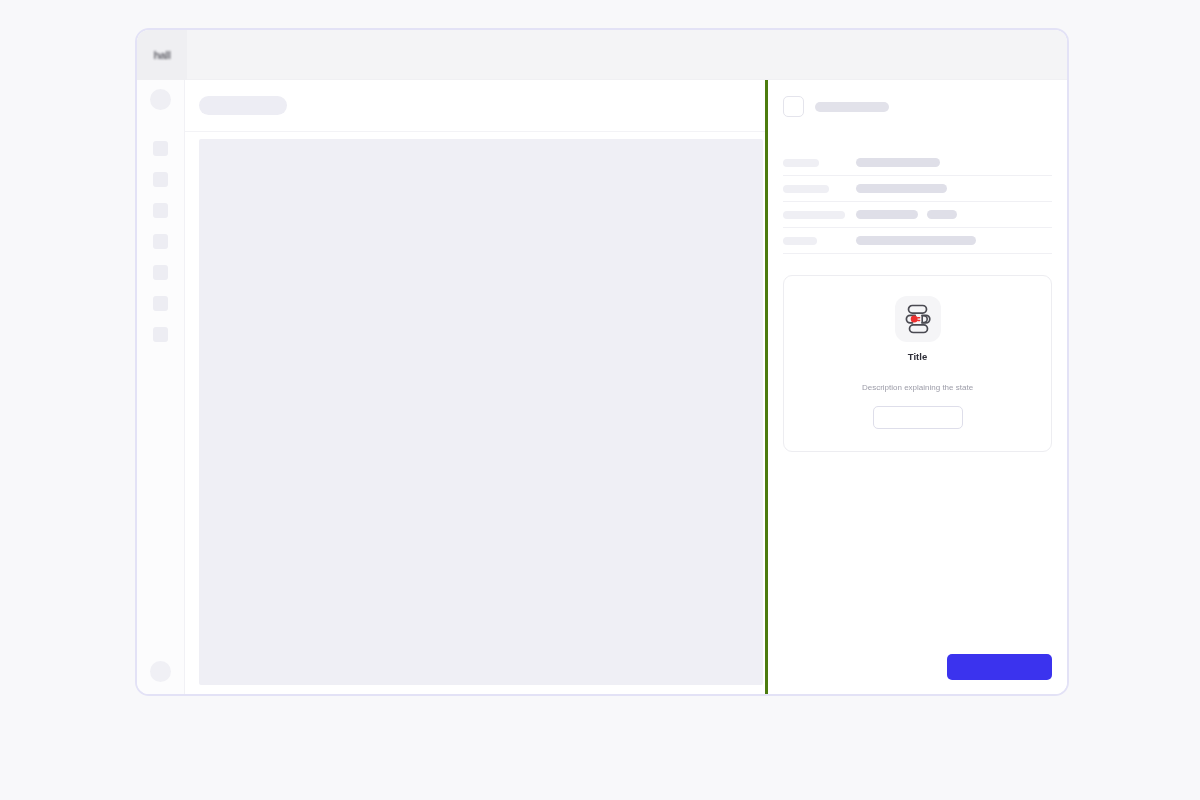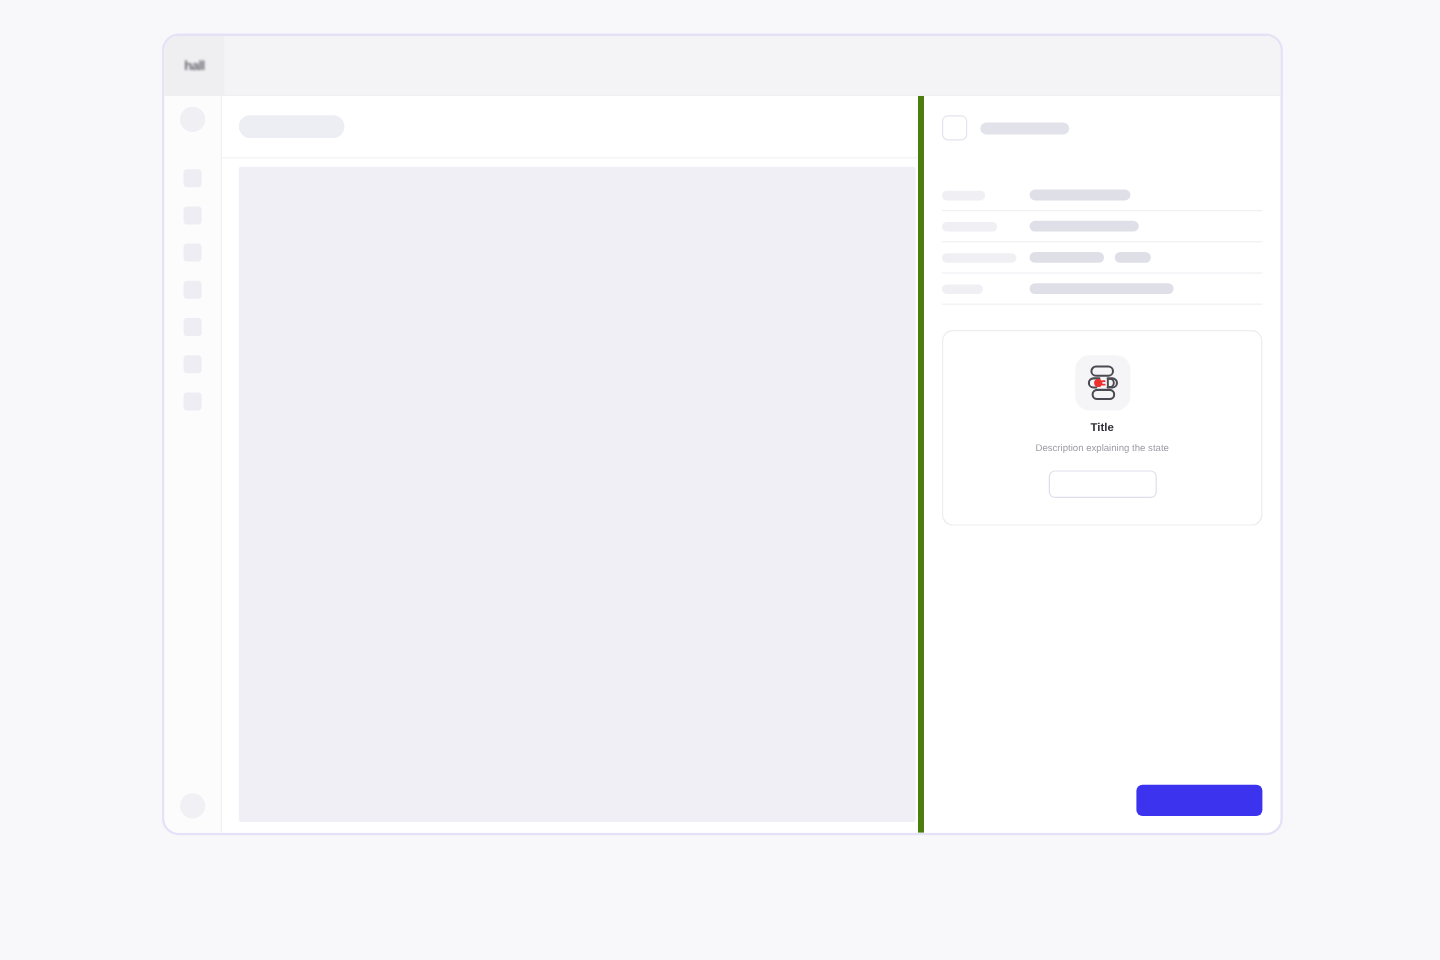--- a/index.html
+++ b/index.html
@@ -134,21 +134,21 @@
     height: 100%;
     background: #EFEFF5;
     border-radius: 2px;
   }
 
   
   .panel {
     width: 302px;
     flex: 0 0 302px;
     background: #FFFFFF;
-    border-left: 5px solid #4d7c0f;
+    border-left: 3px solid #4d7c0f;
     display: flex;
     flex-direction: column;
     padding: 14px 15px 14px 15px;
   }
 
   .panel-header {
     display: flex;
     align-items: center;
     gap: 11px;
     padding-top: 2px;
@@ -214,21 +214,21 @@
     align-items: center;
     justify-content: center;
   }
   .empty-title {
     margin-top: 9px;
     font-size: 9.5px;
     font-weight: bold;
     color: #2E2E38;
   }
   .empty-desc {
-    margin-top: 7px;
+    margin-top: 21px;
     font-size: 8px;
     color: #9C9CA8;
     text-align: center;
   }
   .empty-action {
     margin-top: 14px;
     width: 90px;
     height: 23px;
     border: 1px solid #DEDEEA;
     border-radius: 5px;

